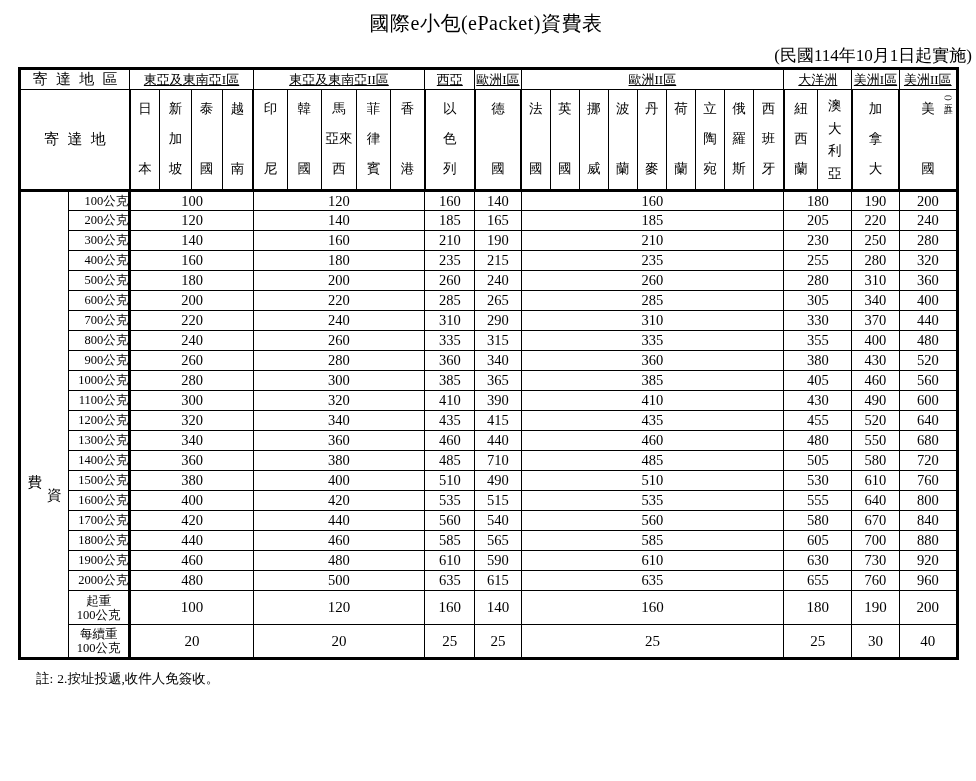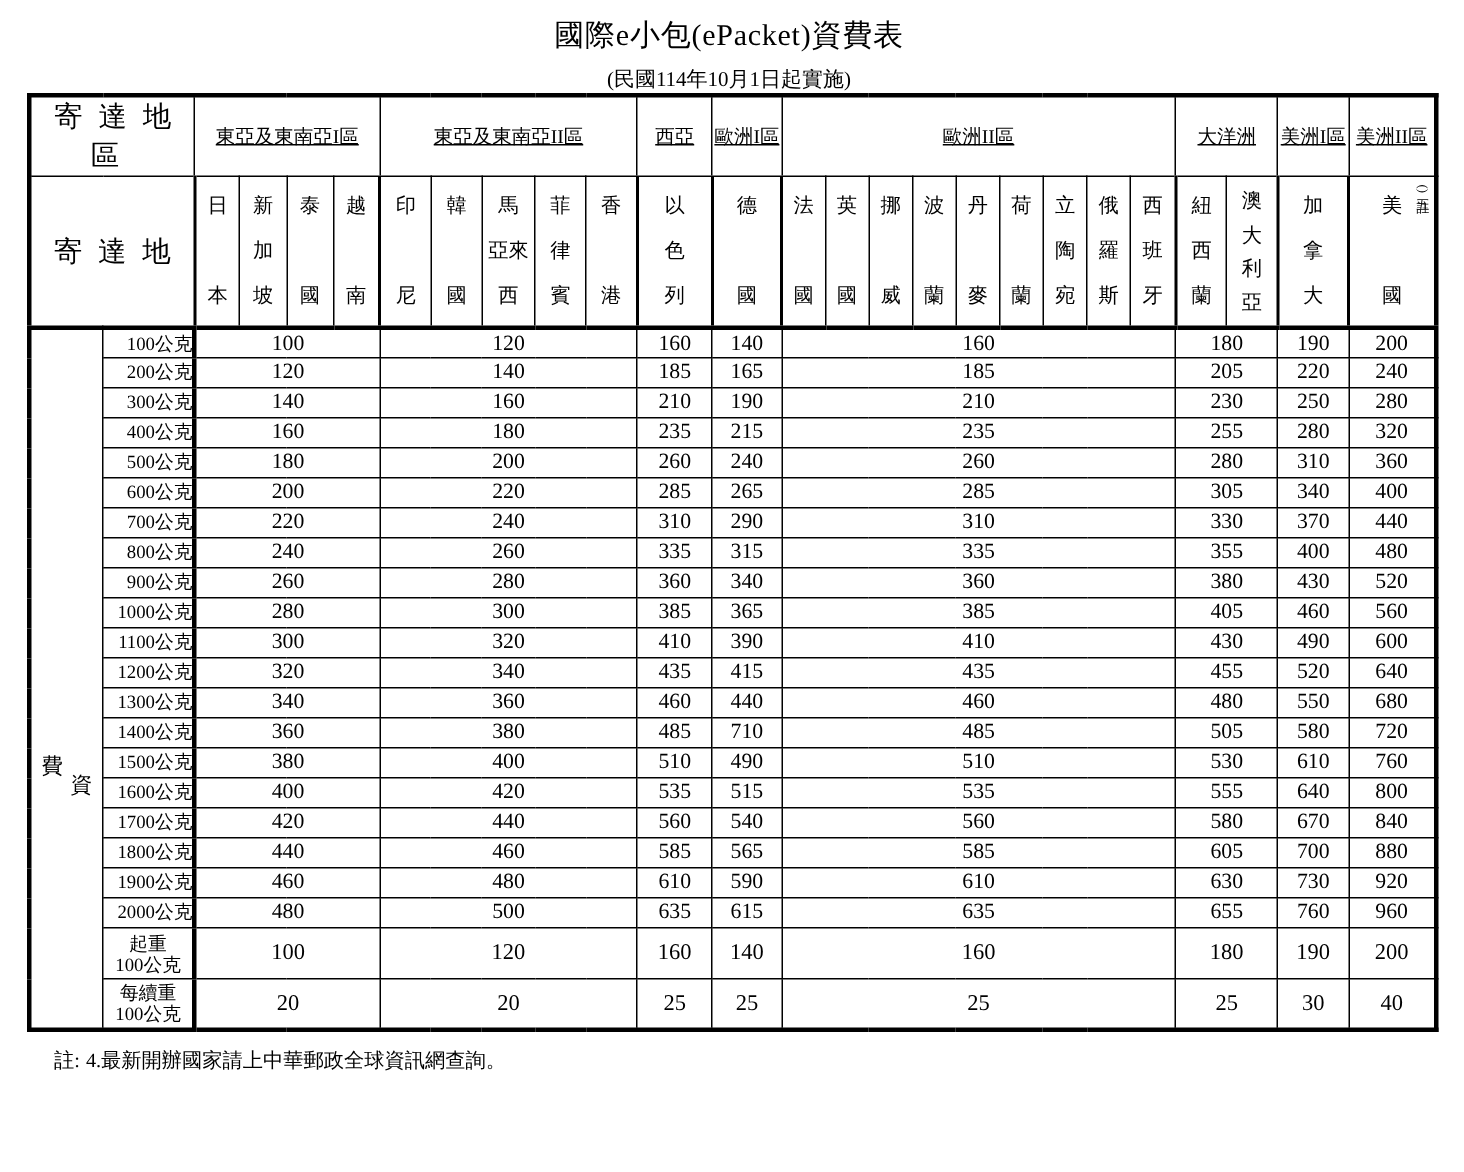--- a/index.html
+++ b/index.html
@@ -13,22 +13,22 @@
   .page { width: 972px; padding-top: 6px; }
 
   .title {
     text-align: center;
     font-size: 20px;
     font-weight: normal;
     margin: 4px 0 0 0;
     letter-spacing: 0.5px;
   }
   .subtitle {
-    text-align: center;
-    font-size: 14px;
+    text-align: right;
+    font-size: 17px;
     margin: 7px 0 0 0;
   }
   .unit {
     width: 941px;
     margin: 9px 0 3px 18px;
     text-align: right;
     font-size: 13px;
   }
 
   table.rate {
@@ -48,21 +48,21 @@
   
   thead tr.zone-row { height: 21px; }
   thead tr.country-row { height: 101px; }
   th.zone {
     font-size: 13px;
     text-align: center;
     border-left-width: 2px;
     text-decoration: underline;
   }
   th.corner {
-    font-size: 19px;
+    font-size: 15px;
     text-align: center;
     letter-spacing: 0.55em;
     text-indent: 0.55em;
     border-right: 3px solid #000;
   }
   thead tr.country-row th { border-bottom: 3px solid #000; }
   th.country { position: relative; vertical-align: top; }
   th.country.zl { border-left-width: 2px; }
   .vname {
     display: flex;
@@ -588,16 +588,16 @@
           <td class="val" colspan="2">25</td>
           <td class="val" colspan="1">30</td>
           <td class="val" colspan="1">40</td>
         </tr>
       </tbody>
   </table>
 
   <div class="notes">
     <span class="prefix">註:</span>
     <div class="items">
-        <div class="note-line">4.最新開辦國家請上中華郵政全球資訊網查詢。</div>
+        <div class="note-line">2.按址投遞,收件人免簽收。</div>
       </div>
   </div>
 </div>
 
 </body></html>

